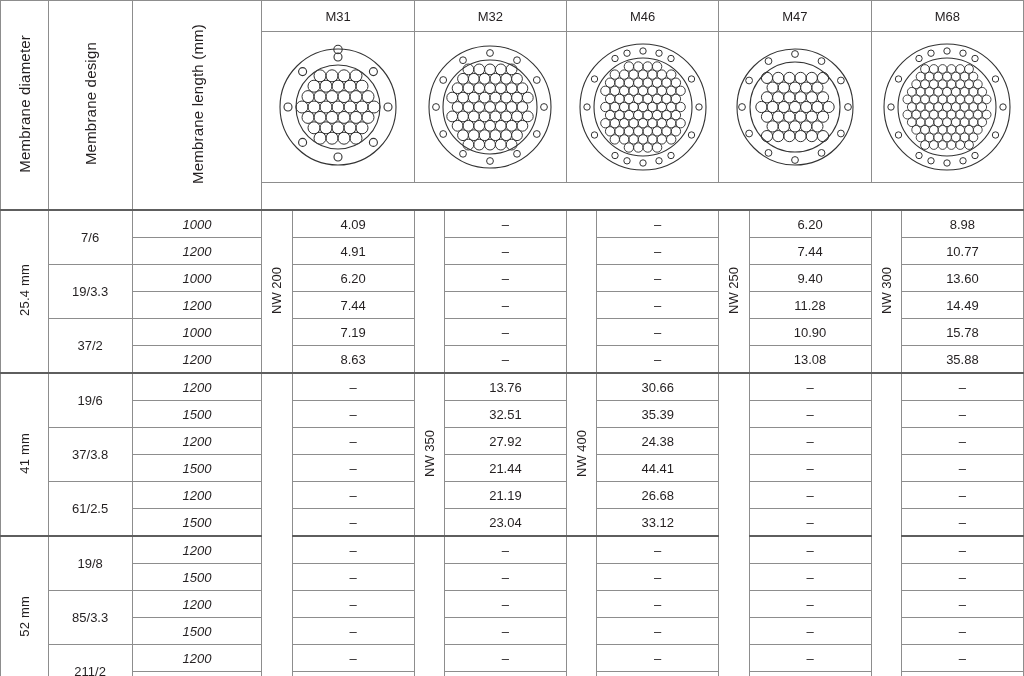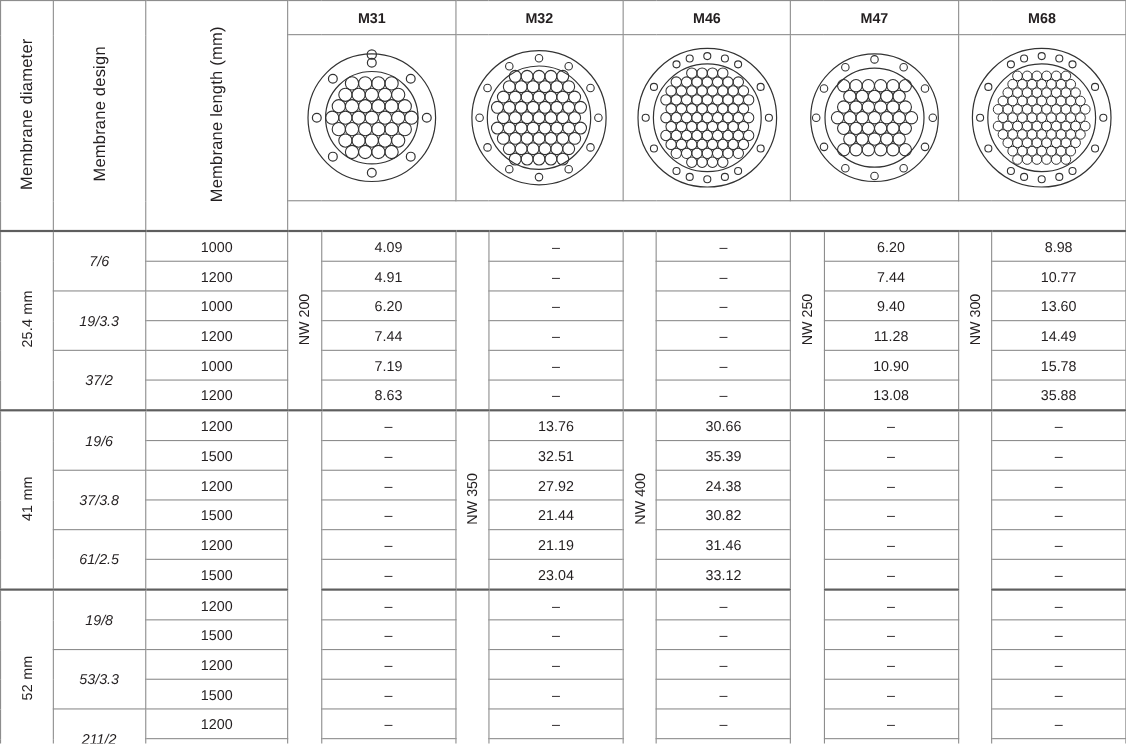--- a/index.html
+++ b/index.html
@@ -37,21 +37,21 @@
     white-space:nowrap;
     font-size:15px;
     letter-spacing:.2px;
     display:inline-block;
     line-height:1;
   }
   .vtext.small{font-size:13px;}
 
   
   .modhead{
-    font-weight:bold;
+    font-weight:normal;
     font-size:15px;
     height:30px;
     background:#ffffff;
   }
   .imgcell{
     height:150px;
     background:#ffffff;
     padding:0;
   }
   .imgcell svg{display:block;margin:0 auto;}
@@ -66,26 +66,26 @@
 
   
   .diam{
     background:#e3e3e3;
     width:52px;
   }
   .design{
     background:#f0f0f0;
     width:78px;
     font-size:13px;
-    font-style:italic;
   }
   .length{
     background:#ebebeb;
     width:120px;
     font-size:13px;
+    font-style:italic;
   }
   .nw{
     background:#ffffff;
     width:28px;
   }
   .nwtext{
     writing-mode:vertical-rl;
     transform:rotate(180deg);
     white-space:nowrap;
     font-size:13px;
@@ -671,30 +671,30 @@
     <td class="val"><span>–</span></td>
     <td class="val"><span>27.92</span></td>
     <td class="val"><span>24.38</span></td>
     <td class="val"><span>–</span></td>
     <td class="val"><span>–</span></td>
   </tr>
   <tr>
     <td class="length"><span>1500</span></td>
     <td class="val"><span>–</span></td>
     <td class="val"><span>21.44</span></td>
-    <td class="val"><span>30.82</span></td>
+    <td class="val"><span>44.41</span></td>
     <td class="val"><span>–</span></td>
     <td class="val"><span>–</span></td>
   </tr>
   <tr>
     <td class="design" rowspan="2"><span>61/2.5</span></td>
     <td class="length"><span>1200</span></td>
     <td class="val"><span>–</span></td>
     <td class="val"><span>21.19</span></td>
-    <td class="val"><span>31.46</span></td>
+    <td class="val"><span>26.68</span></td>
     <td class="val"><span>–</span></td>
     <td class="val"><span>–</span></td>
   </tr>
   <tr>
     <td class="length"><span>1500</span></td>
     <td class="val"><span>–</span></td>
     <td class="val"><span>23.04</span></td>
     <td class="val"><span>33.12</span></td>
     <td class="val"><span>–</span></td>
     <td class="val"><span>–</span></td>
@@ -716,21 +716,21 @@
   </tr>
   <tr>
     <td class="length"><span>1500</span></td>
     <td class="val"><span>–</span></td>
     <td class="val"><span>–</span></td>
     <td class="val"><span>–</span></td>
     <td class="val"><span>–</span></td>
     <td class="val"><span>–</span></td>
   </tr>
   <tr>
-    <td class="design" rowspan="2"><span>53/3.3</span></td>
+    <td class="design" rowspan="2"><span>85/3.3</span></td>
     <td class="length"><span>1200</span></td>
     <td class="val"><span>–</span></td>
     <td class="val"><span>–</span></td>
     <td class="val"><span>–</span></td>
     <td class="val"><span>–</span></td>
     <td class="val"><span>–</span></td>
   </tr>
   <tr>
     <td class="length"><span>1500</span></td>
     <td class="val"><span>–</span></td>

